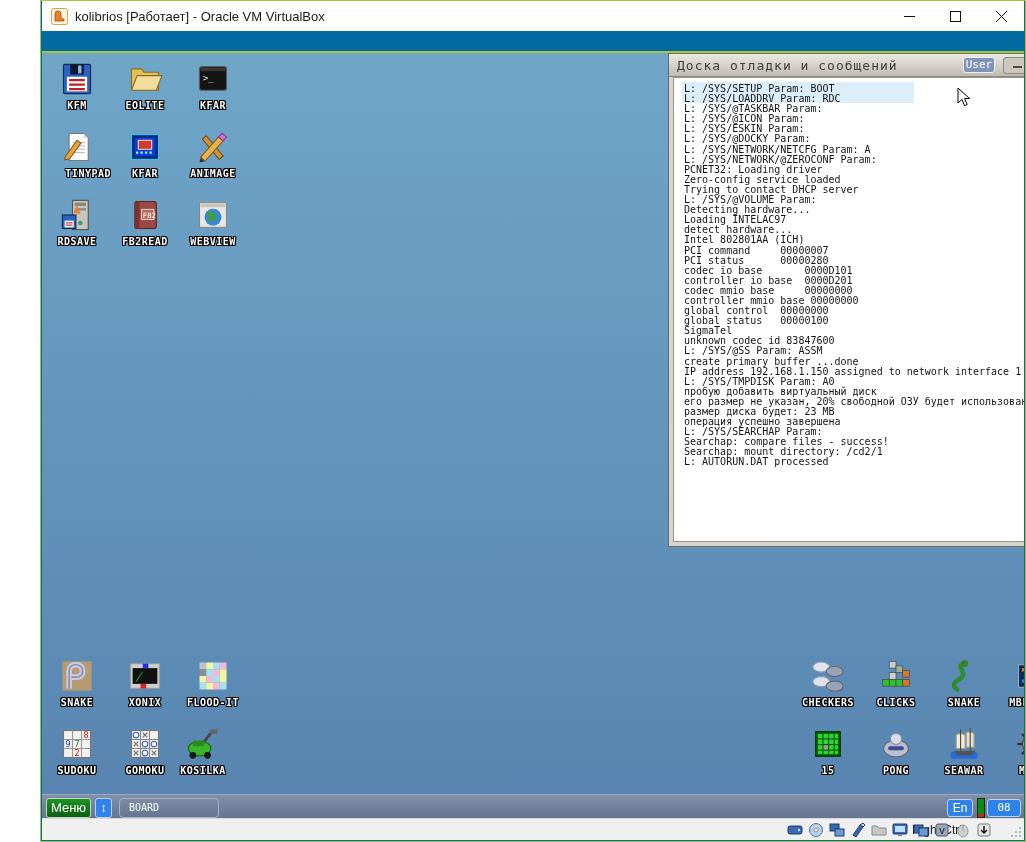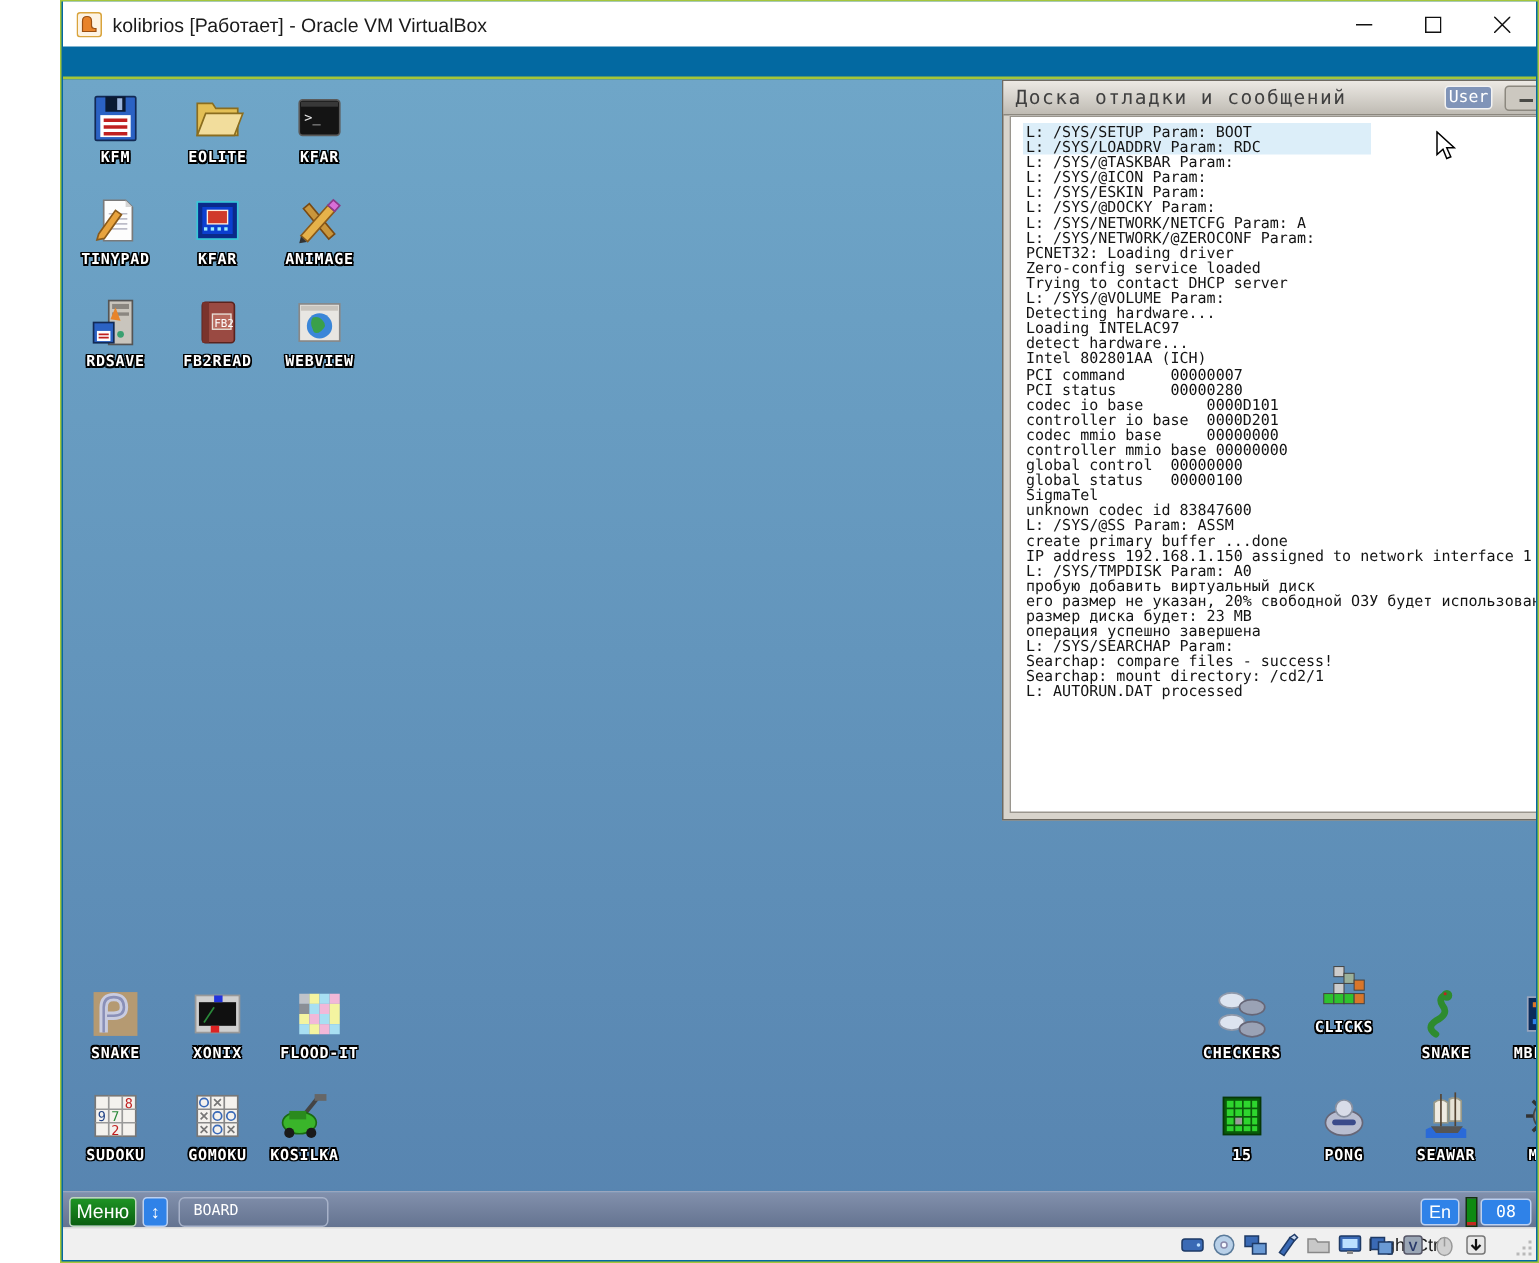--- a/index.html
+++ b/index.html
@@ -204,21 +204,21 @@
         <div class="di-label">EOLITE</div>
       </div>
       <div class="desktop-icon" style="left: 137px; top: 8px;">
         <div class="di-img"><svg viewBox="0 0 32 32">
             <rect x="4" y="5" width="24" height="21" rx="2" fill="#141414" stroke="#5a5a5a"></rect>
             <rect x="5" y="6" width="22" height="3" fill="#383838"></rect>
             <text x="7" y="18" font-size="8" fill="#E8E8E8" font-family="monospace">&gt;_</text>
           </svg></div>
         <div class="di-label">KFAR</div>
       </div>
-      <div class="desktop-icon" style="left: 1px; top: 76px;">
+      <div class="desktop-icon" style="left: 1px; top: 76px; text-align: right;">
         <div class="di-img"><svg viewBox="0 0 32 32">
             <path d="M9 4 L22 4 L26 8 L26 28 L9 28 Z" fill="#FDFDFD" stroke="#7a7a7a"></path>
             <path d="M22 4 L26 8 L22 8 Z" fill="#d5d5d5"></path>
             <g stroke="#BDBDC8">
               <line x1="12" y1="12" x2="23" y2="12"></line>
               <line x1="12" y1="15" x2="23" y2="15"></line>
               <line x1="12" y1="18" x2="23" y2="18"></line>
               <line x1="12" y1="21" x2="23" y2="21"></line>
             </g>
             <path d="M6 24 L16 10 L19.5 12.5 L9.5 26.5 L5 27.5 Z" fill="#E8A33D" stroke="#8A5A1A"></path>
@@ -366,21 +366,21 @@
       </div>
       <div class="desktop-icon" style="left: 752px; top: 605px;">
         <div class="di-img"><svg viewBox="0 0 32 32">
             <ellipse cx="10" cy="8" rx="7.5" ry="4.5" fill="#DDE4F0" stroke="#9099AA"></ellipse>
             <ellipse cx="22" cy="12" rx="7.5" ry="4.5" fill="#9AA2B5" stroke="#667"></ellipse>
             <ellipse cx="10" cy="21" rx="7.5" ry="4.5" fill="#DDE4F0" stroke="#9099AA"></ellipse>
             <ellipse cx="22" cy="25" rx="7.5" ry="4.5" fill="#9AA2B5" stroke="#667"></ellipse>
           </svg></div>
         <div class="di-label">CHECKERS</div>
       </div>
-      <div class="desktop-icon" style="left: 820px; top: 588px;">
+      <div class="desktop-icon" style="left: 820px; top: 605px;">
         <div class="di-img"><svg viewBox="0 0 32 32">
             <g stroke="#444" stroke-width="0.6">
               <rect x="10" y="3" width="6" height="6" fill="#CCC"></rect>
               <rect x="16" y="7" width="6" height="6" fill="#9AB09A"></rect>
               <rect x="22" y="11" width="6" height="6" fill="#D8762A"></rect>
               <rect x="10" y="13" width="6" height="6" fill="#CCC"></rect>
               <rect x="4" y="19" width="6" height="6" fill="#2EC22E"></rect>
               <rect x="10" y="19" width="6" height="6" fill="#2EC22E"></rect>
               <rect x="16" y="19" width="6" height="6" fill="#2EC22E"></rect>
               <rect x="22" y="19" width="6" height="6" fill="#D8762A"></rect>

